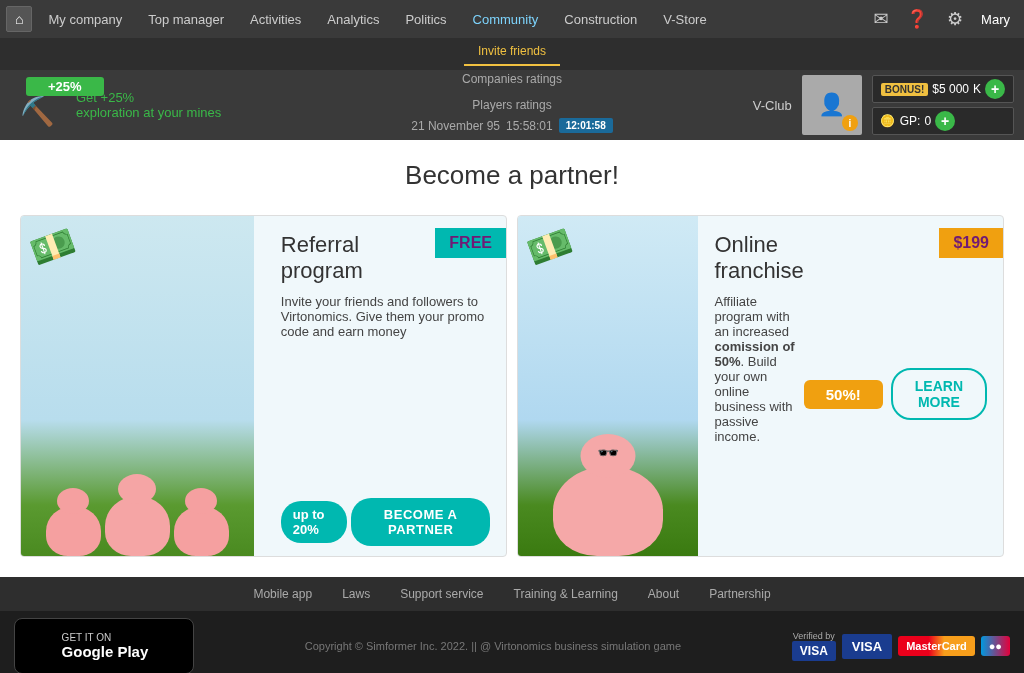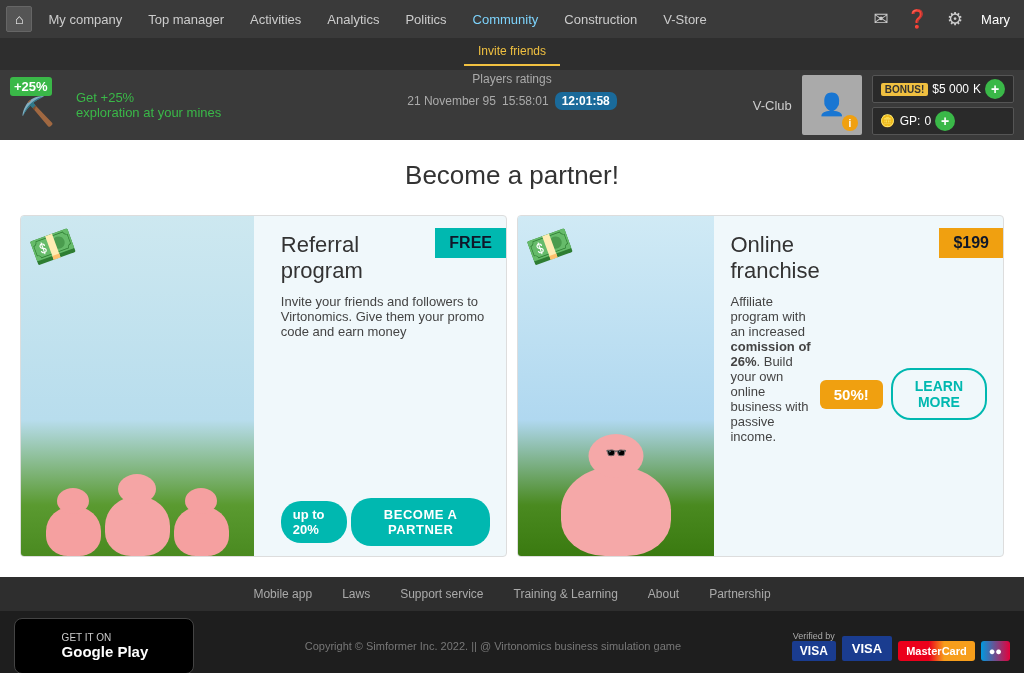--- a/index.html
+++ b/index.html
@@ -72,22 +72,22 @@
       color: #aaa;
       font-size: 12px;
       display: flex;
       gap: 6px;
       align-items: center;
     }
     .sub-nav .time-badge {
       background: #1a6a9a;
       color: #fff;
       padding: 2px 7px;
-      border-radius: 7px;
-      font-size: 12px;
+      border-radius: 2px;
+      font-size: 10px;
       font-weight: bold;
     }
 
     
     .bonus-bar {
       background: #3a3a3a;
       display: flex;
       align-items: center;
       padding: 4px 10px;
       gap: 10px;
@@ -99,25 +99,25 @@
       height: 56px;
       display: flex;
       align-items: center;
       justify-content: center;
     }
     .bonus-percent {
       background: #3ab848;
       color: #fff;
       font-size: 13px;
       font-weight: bold;
-      padding: 2px 4px;
+      padding: 2px 22px;
       border-radius: 3px;
       position: absolute;
       top: 0;
-      left: 0;
+      left: 16px;
     }
     .bonus-emoji { font-size: 28px; margin-top: 12px; }
     .bonus-text { color: #3ab848; font-size: 13px; }
     .bonus-text span { display: block; }
     .vclub-section {
       margin-left: auto;
       display: flex;
       align-items: center;
       gap: 10px;
     }
@@ -215,21 +215,21 @@
       position: relative;
       background: #f0f8fb;
       min-height: 340px;
     }
 
     .card-badge {
       position: absolute;
       top: 12px;
       right: 0;
       padding: 6px 14px;
-      color: #0f172a;
+      color: #701a75;
       font-size: 16px;
       font-weight: bold;
       z-index: 10;
     }
     .card-badge.free { background: #00b8b0; }
     .card-badge.paid { background: #f0a010; }
     .action-btn {
       background: #00b8b0;
       color: #fff;
       border: none;
@@ -293,21 +293,21 @@
     .play-store { color: #fff; font-size: 15px; font-weight: bold; }
 
     .footer-copy {
       flex: 1;
       text-align: center;
       color: #777;
       font-size: 11px;
     }
     .payment-icons {
       display: flex;
-      align-items: flex-end;
+      align-items: center;
       gap: 6px;
     }
     .verified-visa {
       display: flex;
       flex-direction: column;
       align-items: center;
       color: #aaa;
       font-size: 9px;
     }
     .visa-badge {
@@ -342,20 +342,21 @@
   <a class="nav-item">V-Store</a>
   <div class="spacer"></div>
   <button class="icon-btn">✉</button>
   <button class="icon-btn">❓</button>
   <button class="icon-btn">⚙</button>
   <span class="user-name">Mary</span>
 </div>
 
 <div class="sub-nav">
   <a class="sub-item active">Invite friends</a>
+  <a class="sub-item">Companies ratings</a>
   <a class="sub-item">Players ratings</a>
   <div class="spacer"></div>
   <div class="datetime">
     <span>21 November 95</span>
     <span>15:58:01</span>
     <span class="time-badge">12:01:58</span>
   </div>
 </div>
 
 <div class="bonus-bar">
@@ -437,25 +438,25 @@
           <div style="position:absolute;bottom:0;left:50%;transform:translateX(-50%);width:110px;height:90px;background:#f5a8a8;border-radius:50% 50% 40% 40%;display:flex;align-items:flex-start;justify-content:center;">
             <div style="position:absolute;top:-32px;left:50%;transform:translateX(-50%);width:55px;height:44px;background:#f5a8a8;border-radius:50%;"></div>
             <div style="position:absolute;top:-24px;left:50%;transform:translateX(-50%);font-size:18px;">🕶️</div>
           </div>
         </div>
 
         <div style="flex:1; padding:16px 16px 10px 16px; display:flex; flex-direction:row; justify-content:space-between;">
           <div>
             <div style="font-size:22px;color:#333;margin-bottom:10px;">Online franchise</div>
             <div style="font-size:13px;color:#444;">
-              <span>Affiliate program with an increased </span><strong>comission of 26%</strong><span>. Build your own online business with passive income.</span>
+              <span>Affiliate program with an increased </span><strong>comission of 50%</strong><span>. Build your own online business with passive income.</span>
             </div>
           </div>
           <div style="display:flex;align-items:center;gap:8px;margin-top:10px;">
-            <span style="background:#f0a010;color:#fff;padding:6px 14px;border-radius:6px;font-size:15px;font-weight:bold;">50%!</span>
+            <span style="background:#f0a010;color:#fff;padding:6px 22px;border-radius:6px;font-size:15px;font-weight:bold;">50%!</span>
             <button class="learn-btn">LEARN MORE</button>
           </div>
         </div>
       </div>
     </div>
 
   </div>
 </div>
 
 <div class="footer-nav">

